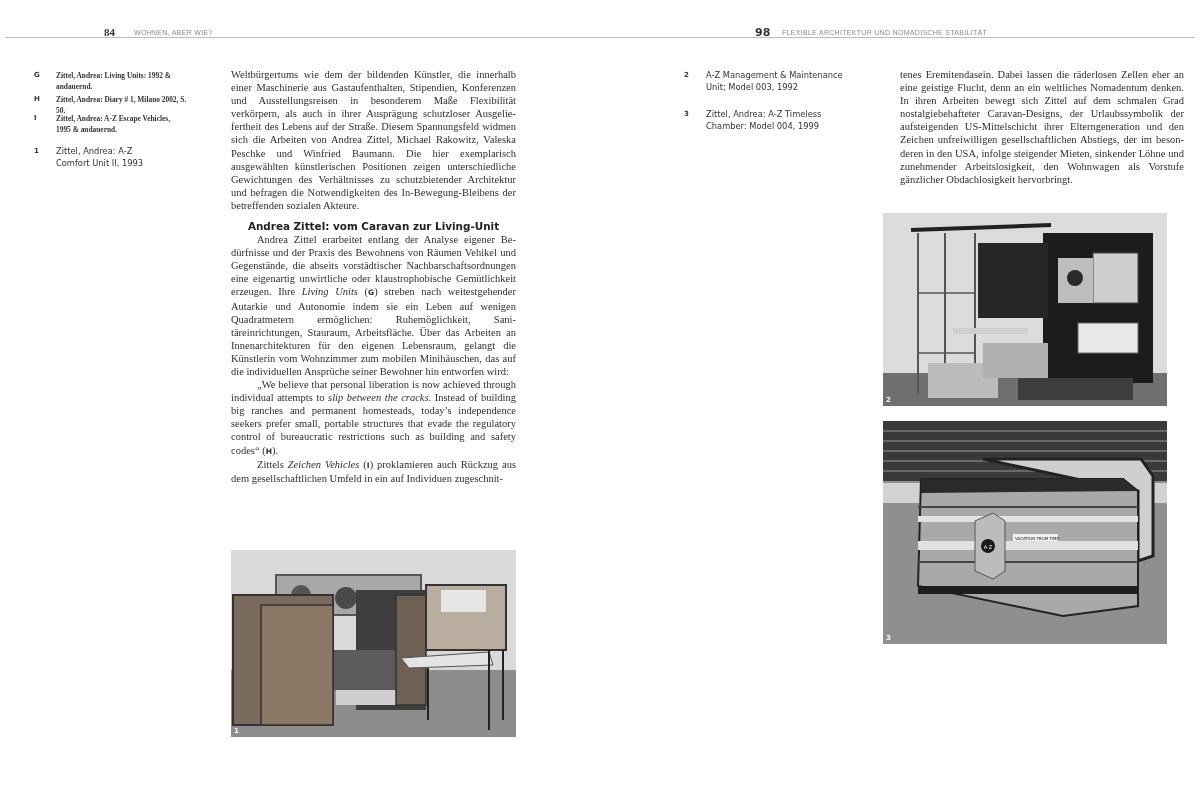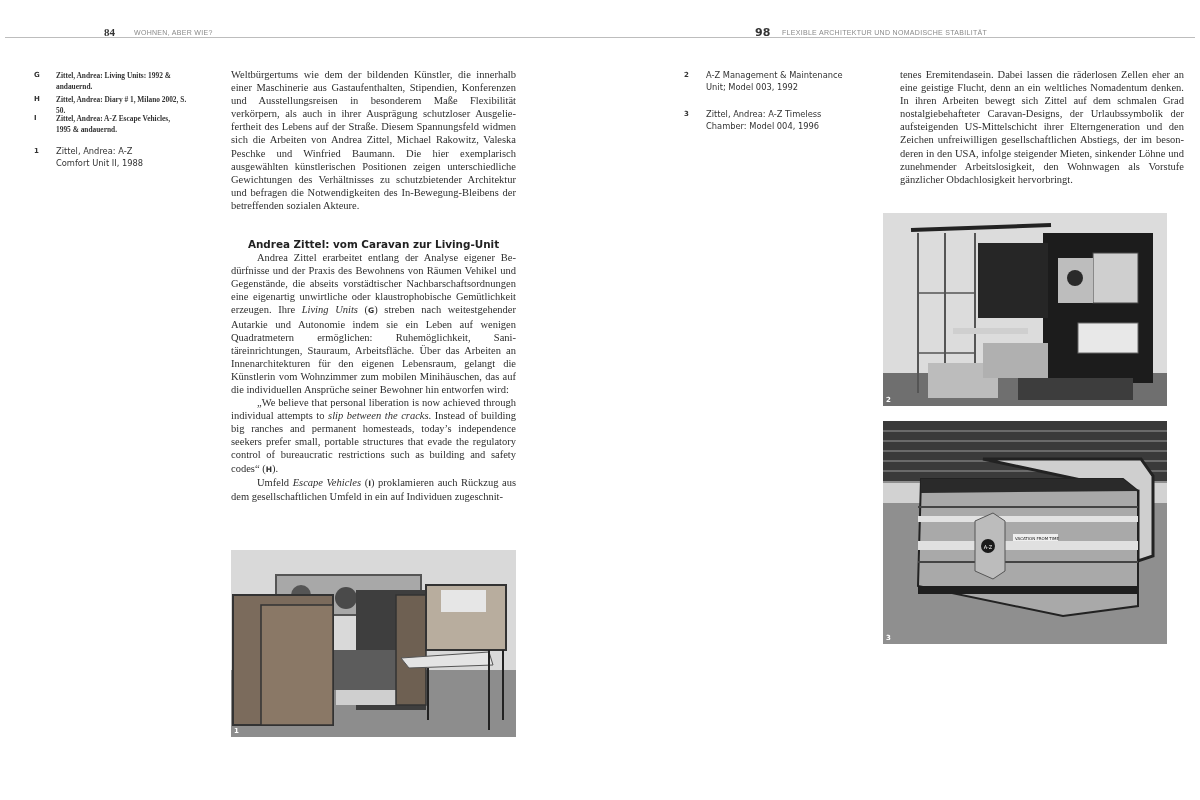--- a/index.html
+++ b/index.html
@@ -41,29 +41,29 @@
 <div class="abs note" style="left:34px; top:94px; width:160px;">
   <span class="k">H</span>
   <span class="t">Zittel, Andrea: Diary # 1, Milano 2002, S. 50.</span>
 </div>
 <div class="abs note" style="left:34px; top:113px; width:140px;">
   <span class="k">I</span>
   <span class="t">Zittel, Andrea: A-Z Escape Vehicles, 1995 &amp; andauernd.</span>
 </div>
 <div class="abs cap" style="left:34px; top:146px; width:120px;">
   <span class="k">1</span>
-  <span class="t">Zittel, Andrea: A-Z Comfort Unit II, 1988</span>
+  <span class="t">Zittel, Andrea: A-Z Comfort Unit II, 1993</span>
 </div>
 
 <div class="abs body" style="left:231px; top:68px; width:285px;">
   <p>Weltbürgertums wie dem der bildenden Künstler, die innerhalb einer Maschinerie aus Gastaufenthalten, Stipendien, Konfe­renzen und Ausstellungsreisen in besonderem Maße Flexibilität verkörpern, als auch in ihrer Ausprägung schutzloser Ausgelie­fertheit des Lebens auf der Straße. Diesem Spannungsfeld wid­men sich die Arbeiten von Andrea Zittel, Michael Rakowitz, Valeska Peschke und Winfried Baumann. Die hier exemplarisch ausgewählten künstlerischen Positionen zeigen unterschiedliche Gewichtungen des Verhältnisses zu schutzbietender Architektur und befragen die Notwendigkeiten des In-Bewegung-Bleibens der betreffenden sozialen Akteure.</p>
-  <p class="heading" style="margin-top:26px;">Andrea Zittel: vom Caravan zur Living-Unit</p>
+  <p class="heading" style="margin-top:8px;">Andrea Zittel: vom Caravan zur Living-Unit</p>
   <p class="ind"><span>Andrea Zittel erarbeitet entlang der Analyse eigener Be­dürfnisse und der Praxis des Bewohnens von Räumen Vehikel und Gegenstände, die abseits vorstädtischer Nachbarschafts­ordnungen eine eigenartig unwirtliche oder klaustrophobische Gemütlichkeit erzeugen. Ihre </span><em>Living Units</em> (<span class="ref">G</span>)<span> streben nach wei­testgehender Autarkie und Autonomie indem sie ein Leben auf wenigen Quadratmetern ermöglichen: Ruhemöglichkeit, Sani­täreinrichtungen, Stauraum, Arbeitsfläche. Über das Arbeiten an Innenarchitekturen für den eigenen Lebensraum, gelangt die Künstlerin vom Wohnzimmer zum mobilen Minihäuschen, das auf die individuellen Ansprüche seiner Bewohner hin entworfen wird:</span></p>
   <p class="ind"><span>„We believe that personal liberation is now achieved through individual attempts to </span><em>slip between the cracks</em><span>. Instead of building big ranches and permanent homesteads, today’s inde­pendence seekers prefer small, portable structures that evade the regulatory control of bureaucratic restrictions such as building and safety codes“ (</span><span class="ref">H</span><span>).</span></p>
-  <p class="ind"><span>Umfeld </span><em>Escape Vehicles</em> (<span class="ref">I</span>)<span> proklamieren auch Rückzug aus dem gesellschaftlichen Umfeld in ein auf Individuen zugeschnit-</span></p>
+  <p class="ind"><span>Zittels </span><em>Zeichen Vehicles</em> (<span class="ref">I</span>)<span> proklamieren auch Rückzug aus dem gesellschaftlichen Umfeld in ein auf Individuen zugeschnit-</span></p>
 </div>
 
 <div class="abs photo" style="left:231px; top:550px; width:285px; height:187px;">
   <svg viewBox="0 0 285 187" preserveAspectRatio="none">
     <rect width="285" height="187" fill="#d9d9d9"></rect>
     <rect x="0" y="120" width="285" height="67" fill="#8d8d8d"></rect>
     <rect x="45" y="25" width="145" height="40" fill="#a8a8a8" stroke="#555" stroke-width="2"></rect>
     <circle cx="70" cy="45" r="10" fill="#555"></circle>
     <circle cx="115" cy="48" r="11" fill="#4a4a4a"></circle>
     <rect x="125" y="40" width="70" height="120" fill="#3e3e3e"></rect>
@@ -81,21 +81,21 @@
   </svg>
   <span class="fignum">1</span>
 </div>
 
 <div class="abs cap" style="left:684px; top:70px; width:170px;">
   <span class="k">2</span>
   <span class="t">A-Z Management &amp; Maintenance Unit; Model 003, 1992</span>
 </div>
 <div class="abs cap" style="left:684px; top:109px; width:175px;">
   <span class="k">3</span>
-  <span class="t">Zittel, Andrea: A-Z Timeless Chamber: Model 004, 1996</span>
+  <span class="t">Zittel, Andrea: A-Z Timeless Chamber: Model 004, 1999</span>
 </div>
 
 <div class="abs body" style="left:883px; top:68px; width:284px;margin-left:17px;">
   <p>tenes Eremitendasein. Dabei lassen die räderlosen Zellen eher an eine geistige Flucht, denn an ein weltliches Nomadentum den­ken. In ihren Arbeiten bewegt sich Zittel auf dem schmalen Grad nostalgiebehafteter Caravan-Designs, der Urlaubssymbolik der aufsteigenden US-Mittelschicht ihrer Elterngeneration und den Zeichen unfreiwilligen gesellschaftlichen Abstiegs, der im beson­deren in den USA, infolge steigender Mieten, sinkender Löhne und zunehmender Arbeitslosigkeit, den Wohnwagen als Vorstu­fe gänzlicher Obdachlosigkeit hervorbringt.</p>
 </div>
 
 <div class="abs photo" style="left:883px; top:213px; width:284px; height:193px;">
   <svg viewBox="0 0 284 193" preserveAspectRatio="none">
     <rect width="284" height="193" fill="#dcdcdc"></rect>
     <rect x="0" y="160" width="284" height="33" fill="#6f6f6f"></rect>

